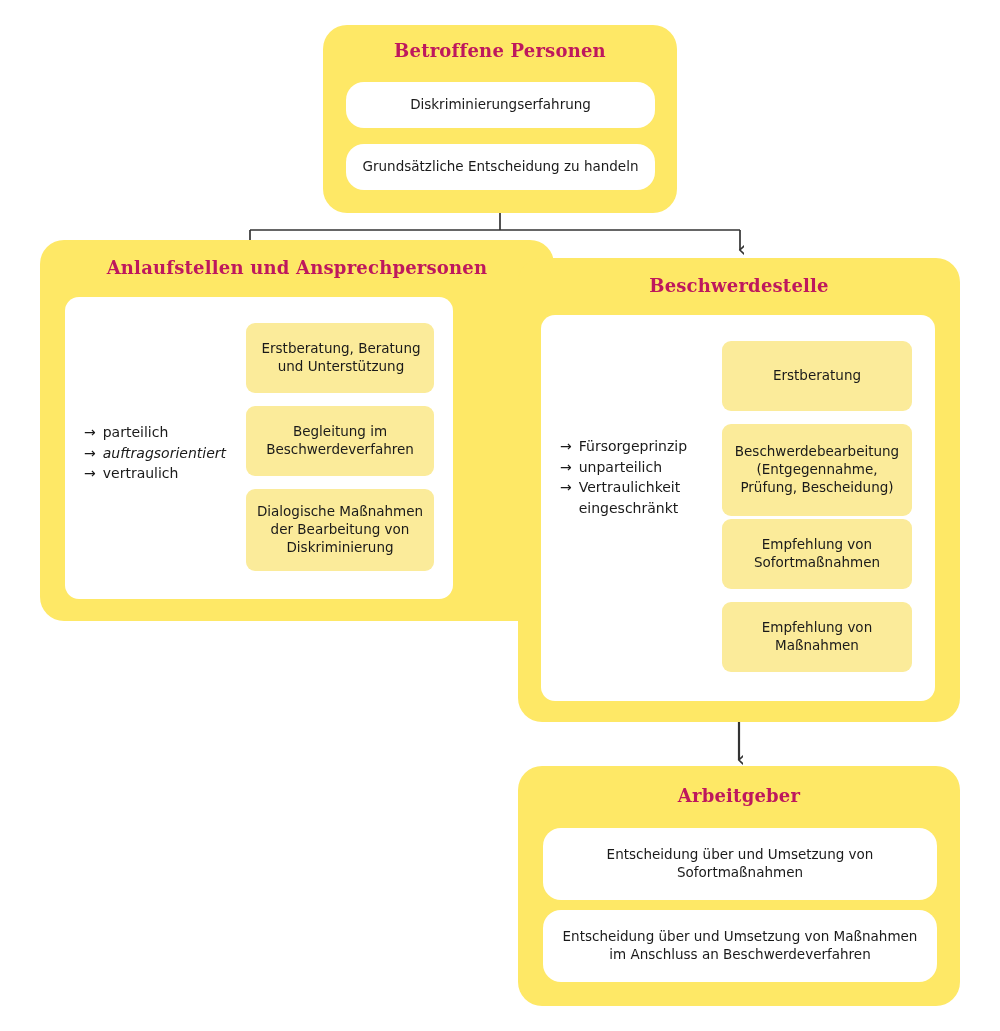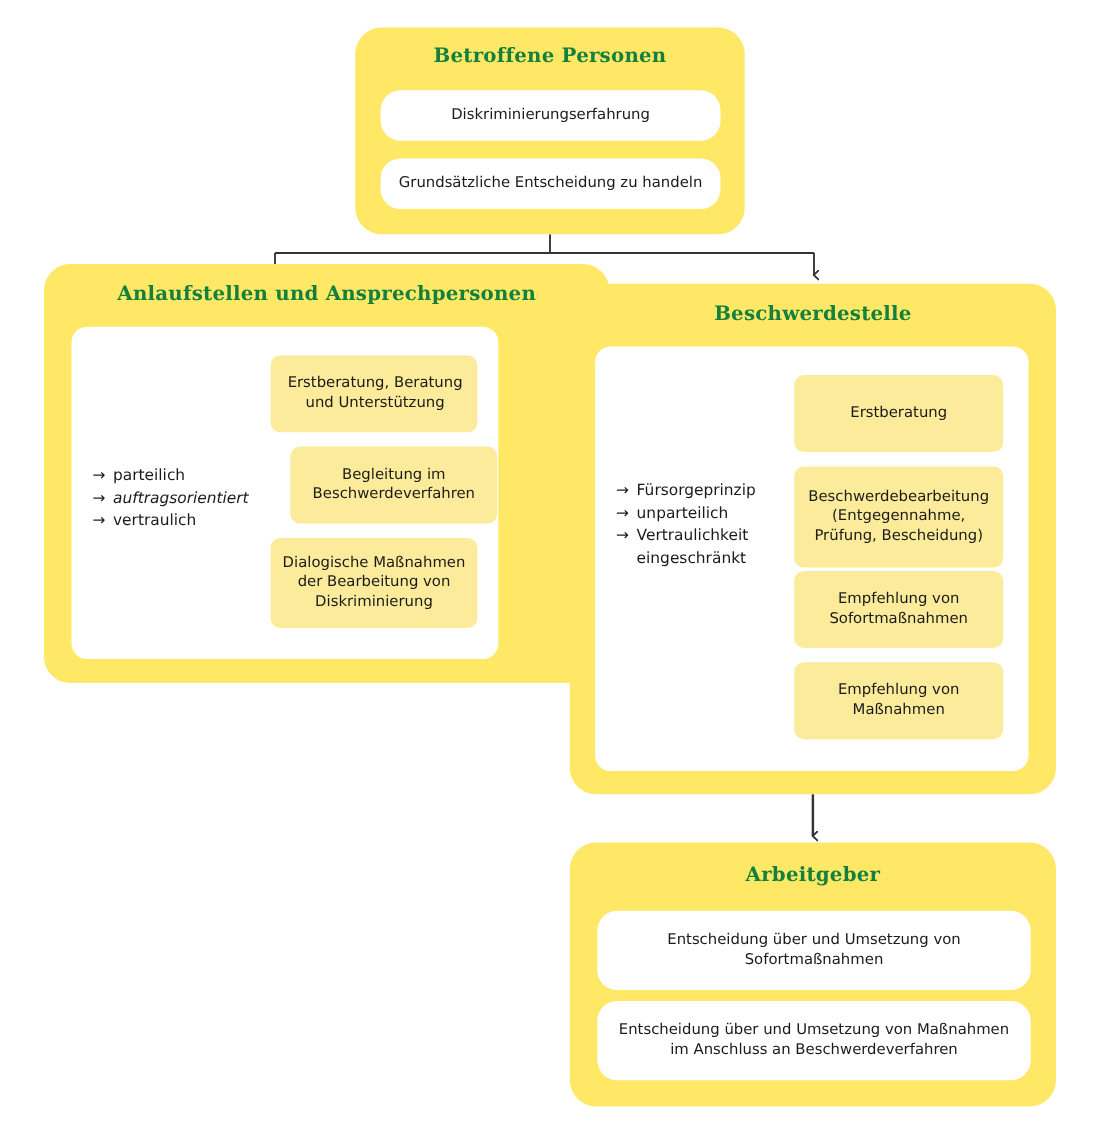--- a/index.html
+++ b/index.html
@@ -26,21 +26,21 @@
   
   .group {
     position: absolute;
     background: #FEE866;
     border-radius: 24px;
     box-sizing: border-box;
   }
   .group-title {
     font-family: "DejaVu Serif", serif;
     font-weight: bold;
-    color: #15803d;
+    color: #be185d;
     text-align: center;
     letter-spacing: 0.2px;
     line-height: 1.1;
   }
 
   
   .white-card {
     position: absolute;
     background: #ffffff;
     border-radius: 18px;
@@ -189,21 +189,21 @@
         <span class="bullet-text" style="white-space: pre-line; font-style: italic;">auftragsorientiert</span>
       </div>
       <div class="bullet-row">
         <span class="bullet-arrow">→</span>
         <span class="bullet-text" style="white-space: pre-line;">vertraulich</span>
       </div>
     </div>
 
     <div class="pill" id="pill-a1" style="white-space: pre-line; padding-left: 12px;">Erstberatung, Beratung
 und Unterstützung</div>
-    <div class="pill" id="pill-a2" style="white-space: pre-line; margin-left: 18px;">Begleitung im
+    <div class="pill" id="pill-a2" style="white-space: pre-line;">Begleitung im
 Beschwerdeverfahren</div>
     <div class="pill" id="pill-a3" style="white-space: pre-line;">Dialogische Maßnahmen
 der Bearbeitung von
 Diskriminierung</div>
   </div>
 
   <div class="group" id="grp-beschwerde">
     <div class="group-title">Beschwerdestelle</div>
 
     <div class="panel" id="panel-beschwerde"></div>

